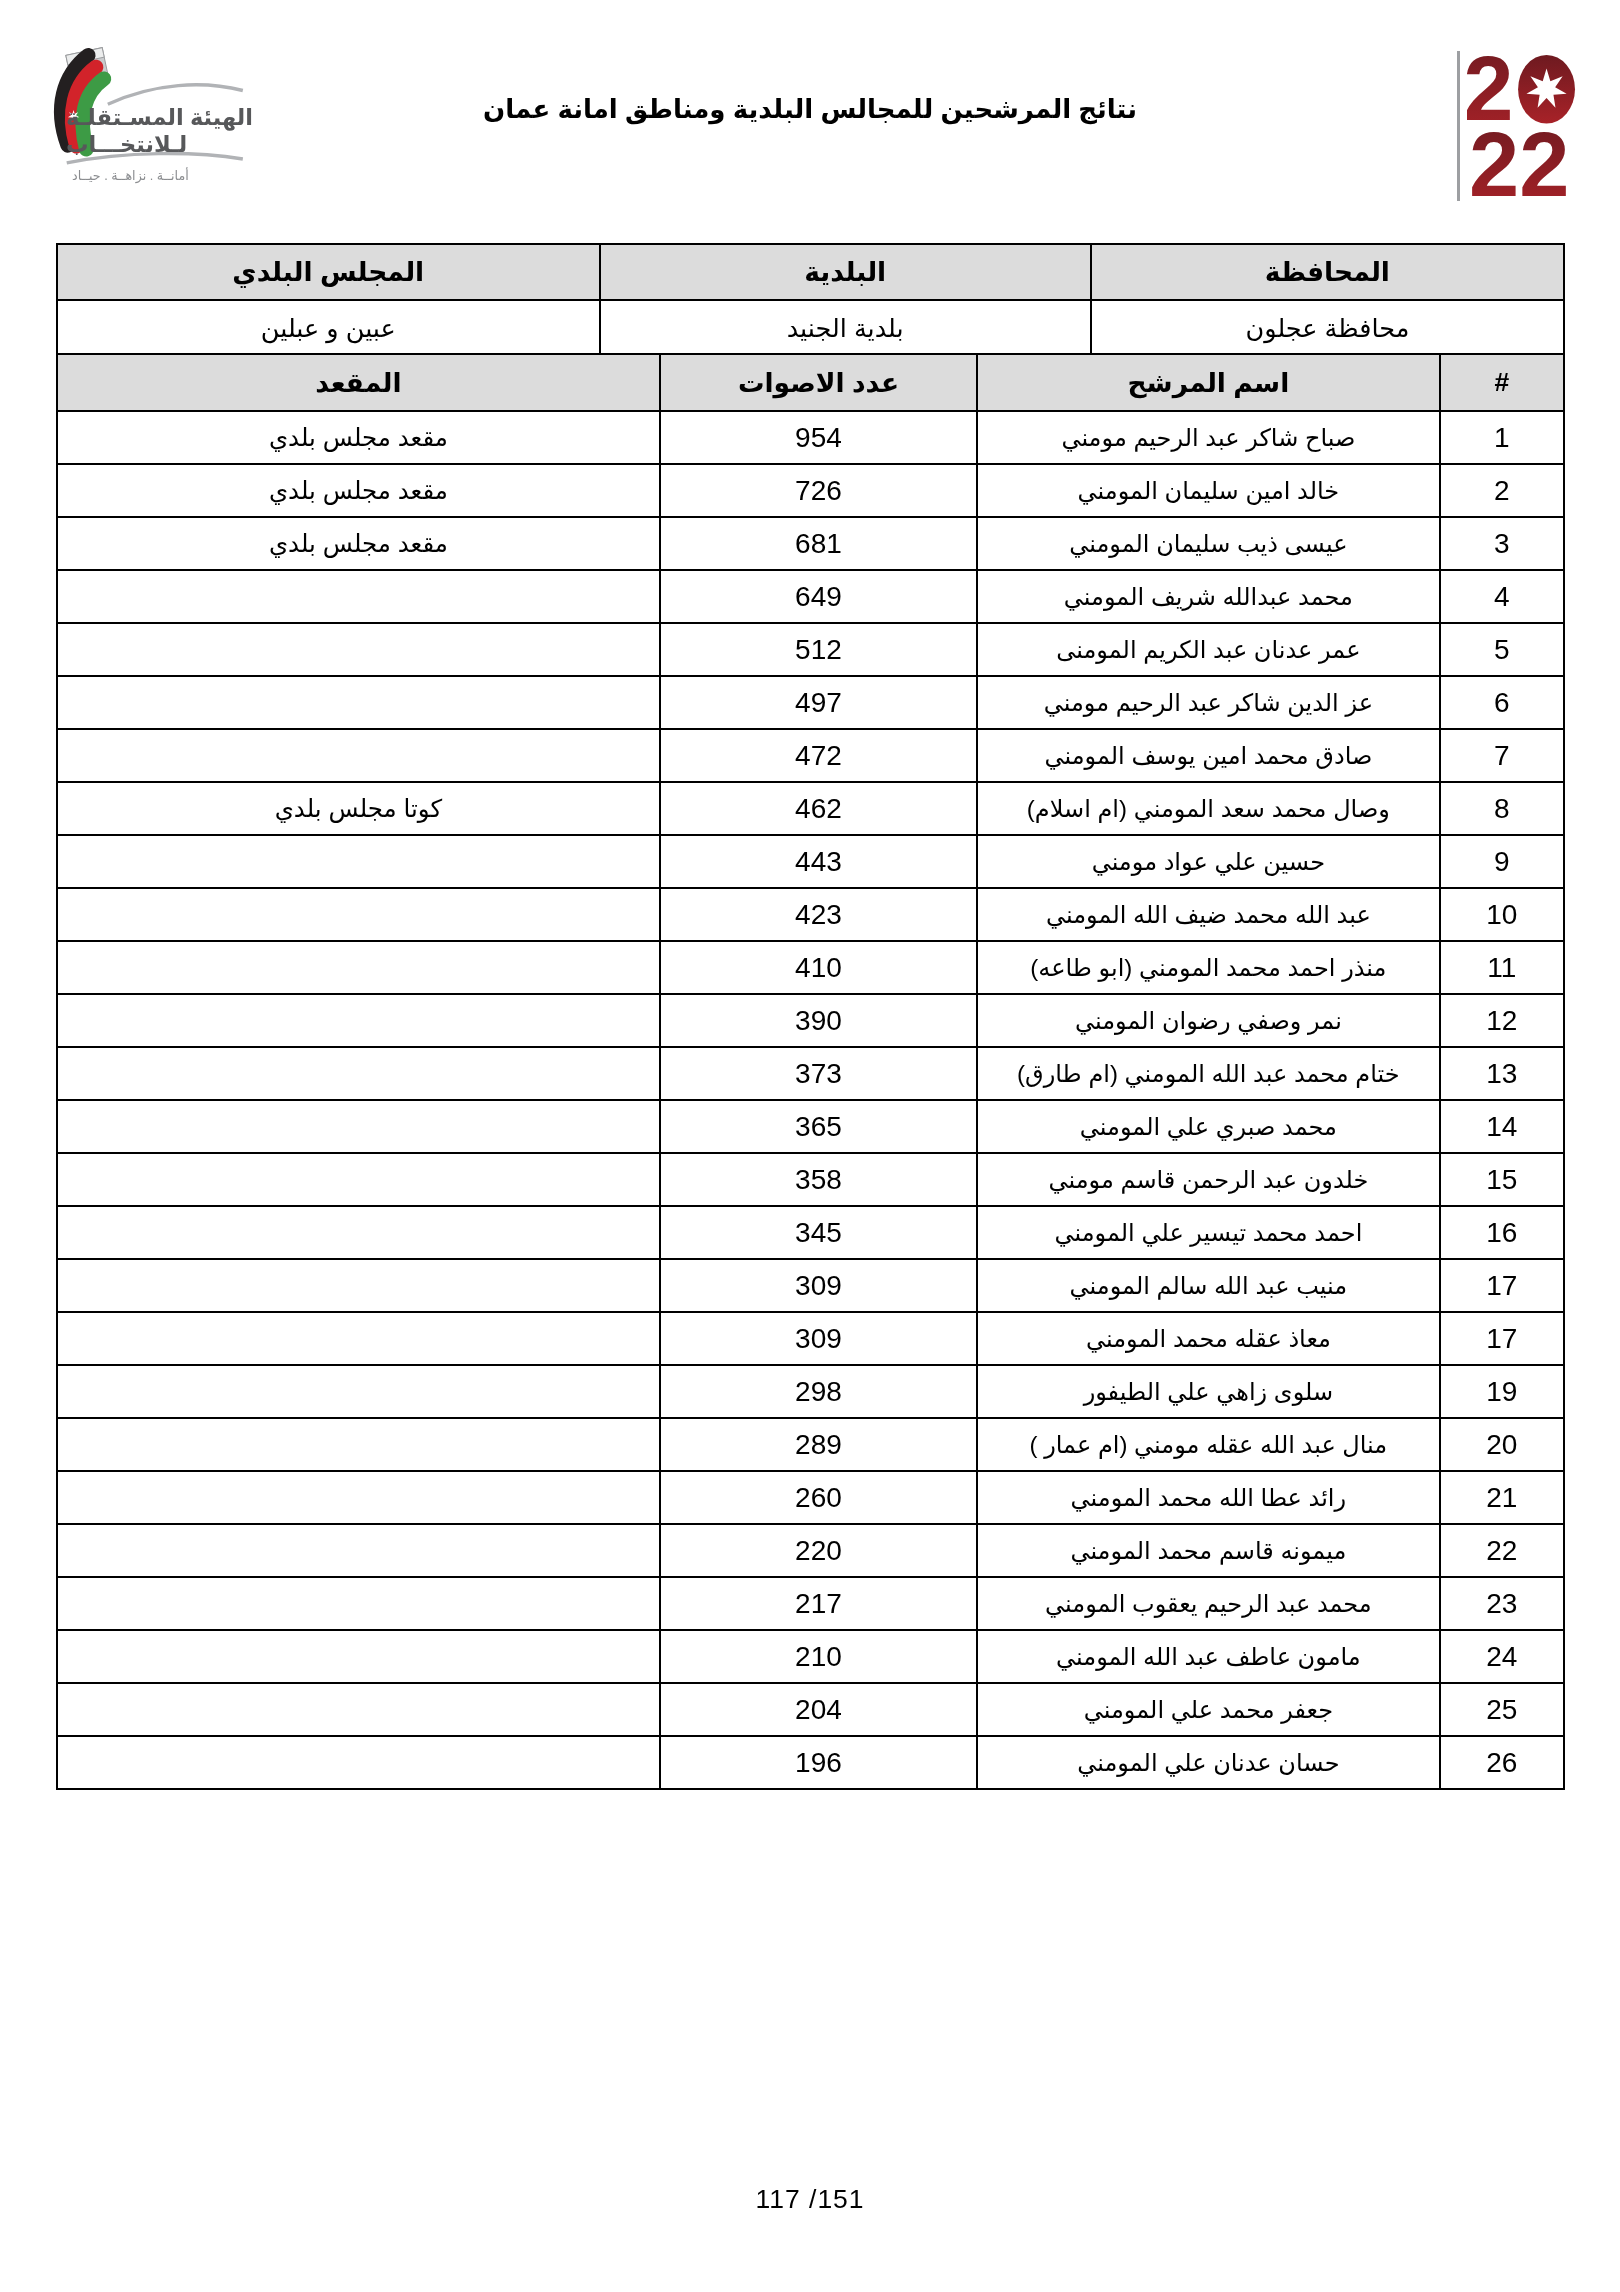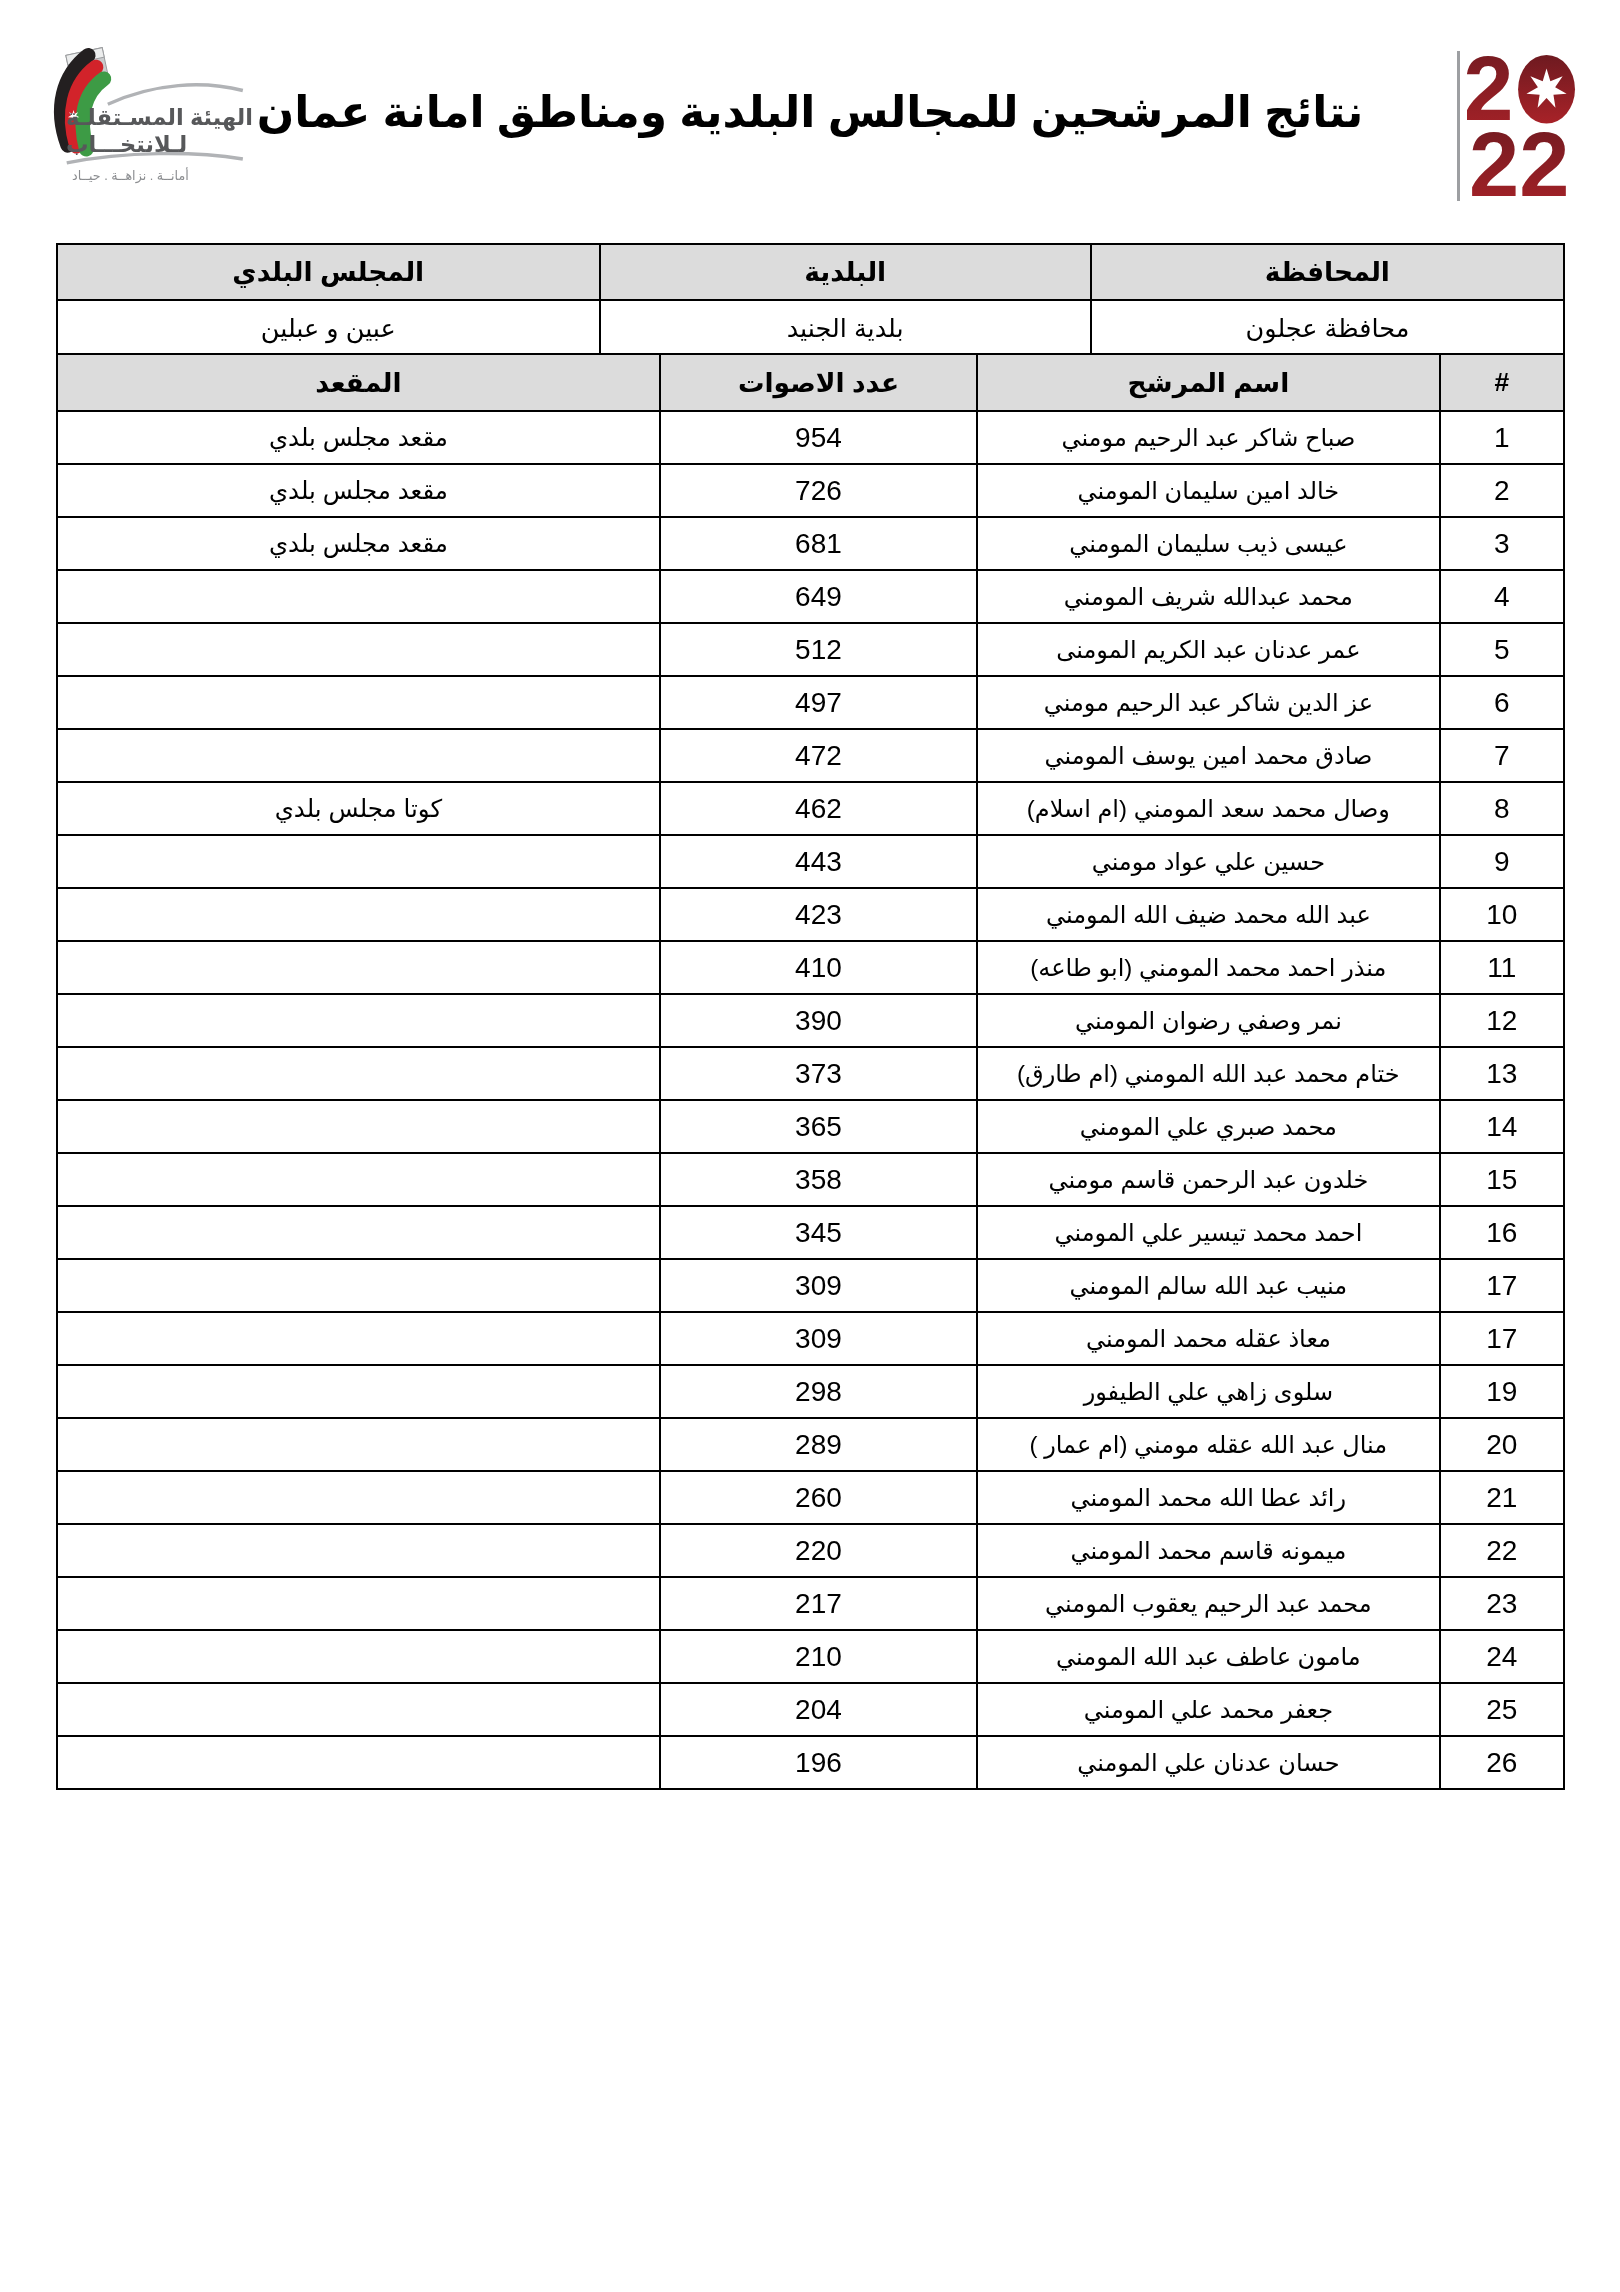--- a/index.html
+++ b/index.html
@@ -4,22 +4,22 @@
 <style>
   html,body{margin:0;padding:0;background:#777;}
   .page{
     position:relative;width:1620px;height:2293px;background:#ffffff;
     margin:0 auto;overflow:hidden;color:#000;
     font-family:"Liberation Sans","DejaVu Sans",sans-serif;
   }
   
   .doc-header{position:absolute;top:0;left:0;right:0;height:243px;}
   .doc-title{
-    position:absolute;top:82px;left:0;right:0;margin:4px;text-align:center;
-    direction:rtl;font-size:44px;font-weight:bold;letter-spacing:0;
+    position:absolute;top:82px;left:0;right:0;margin:12px;text-align:center;
+    direction:rtl;font-size:26px;font-weight:bold;letter-spacing:0;
   }
   
   .iec-logo{position:absolute;left:37px;top:21.6px;width:216px;height:181px;}
   .iec-logo svg{position:absolute;inset:0;width:100%;height:100%;}
   .iec-name{
     position:absolute;right:0px;top:82px;text-align:left;direction:rtl;
     color:#57585a;font-weight:bold;font-size:22.5px;line-height:27.4px;white-space:nowrap;
   }
   .iec-tagline{
     position:absolute;right:0px;top:146px;width:181px;text-align:left;direction:rtl;
@@ -298,15 +298,16 @@
         </tr>
         <tr>
           <td class="c-rank">26</td>
           <td class="c-name">حسان عدنان علي المومني</td>
           <td class="c-votes">196</td>
           <td class="c-seat"></td>
         </tr>
       </tbody>
   </table>
 
+  <div class="page-number">117 /151</div>
 
 </div>
 
 
 </body></html>

